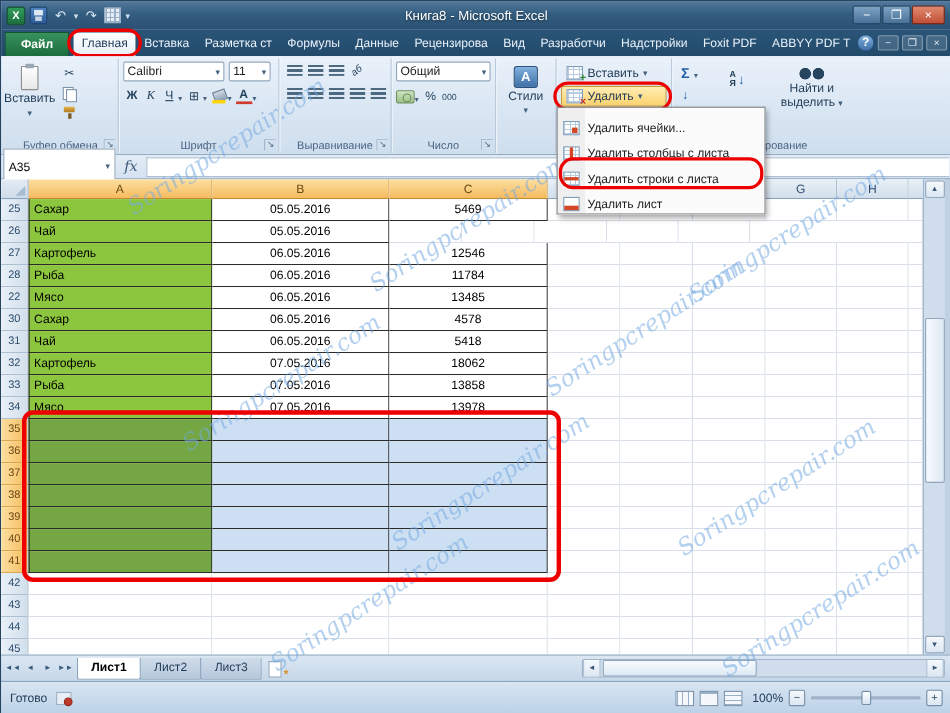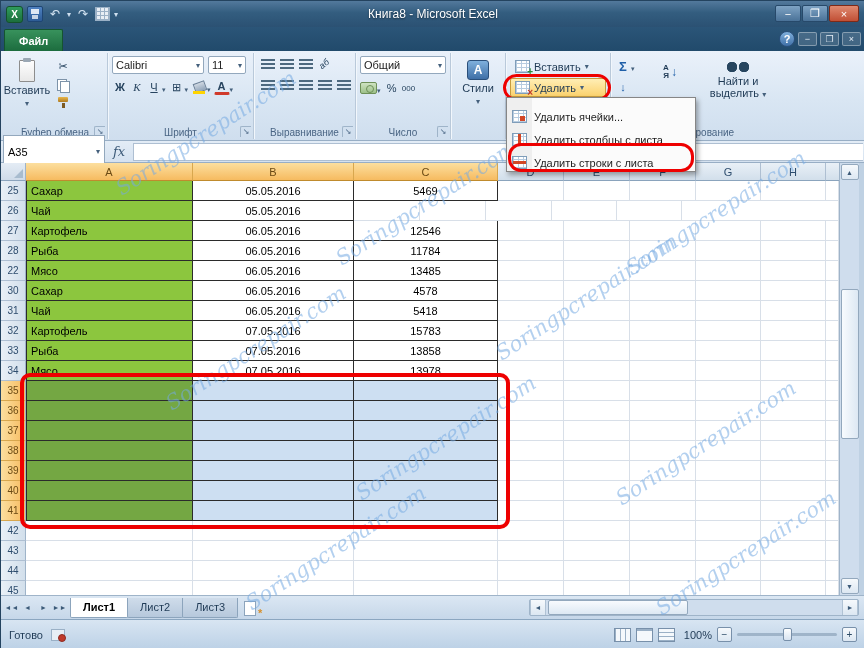--- a/index.html
+++ b/index.html
@@ -227,20 +227,33 @@
     <div class="title">Книга8 - Microsoft Excel</div>
     <div class="winbtns">
       <span class="wbtn">−</span>
       <span class="wbtn">❐</span>
       <span class="wbtn close">×</span>
     </div>
   </div>
 
   <div class="tabrow">
     <span class="ftab">Файл</span>
+    <div class="rtabs">
+        <span class="rtab selected">Главная</span>
+        <span class="rtab">Вставка</span>
+        <span class="rtab">Разметка ст</span>
+        <span class="rtab">Формулы</span>
+        <span class="rtab">Данные</span>
+        <span class="rtab">Рецензирова</span>
+        <span class="rtab">Вид</span>
+        <span class="rtab">Разработчи</span>
+        <span class="rtab">Надстройки</span>
+        <span class="rtab">Foxit PDF</span>
+        <span class="rtab">ABBYY PDF T</span>
+      </div>
   </div>
   <div class="tr-right">
     <span class="help">?</span>
     <span class="wwbtn">−</span>
     <span class="wwbtn">❐</span>
     <span class="wwbtn">×</span>
   </div>
 
   <div class="ribbon">
 
@@ -480,21 +493,21 @@
           <div class="cell cd ac" style="width: 66px;"></div>
           <div class="cell cd ac" style="width: 66px;"></div>
           <div class="cell cd ac" style="width: 65px;"></div>
           <div class="cell cd ac" style="width: 65px;"></div>
           <div class="cell cd fillc"></div>
         </div>
         <div class="grow">
           <div class="rh">32</div>
           <div class="cell tb la green al" style="width: 167px;">Картофель</div>
           <div class="cell tb ac" style="width: 161px;">07.05.2016</div>
-          <div class="cell tb ac" style="width: 144px;">15783</div>
+          <div class="cell tb ac" style="width: 144px;">18062</div>
           <div class="cell cd ac" style="width: 66px;"></div>
           <div class="cell cd ac" style="width: 66px;"></div>
           <div class="cell cd ac" style="width: 66px;"></div>
           <div class="cell cd ac" style="width: 65px;"></div>
           <div class="cell cd ac" style="width: 65px;"></div>
           <div class="cell cd fillc"></div>
         </div>
         <div class="grow">
           <div class="rh">33</div>
           <div class="cell tb la green al" style="width: 167px;">Рыба</div>
@@ -667,20 +680,24 @@
         <span class="mi delete-cells-icon"></span>
         <span class="mi-label">Удалить ячейки...</span>
       </div>
       <div class="menu-item">
         <span class="mi delete-columns-icon"></span>
         <span class="mi-label">Удалить столбцы с листа</span>
       </div>
       <div class="menu-item annotated">
         <span class="mi delete-rows-icon"></span>
         <span class="mi-label">Удалить строки с листа</span>
+      </div>
+      <div class="menu-item">
+        <span class="mi delete-sheet-icon"></span>
+        <span class="mi-label">Удалить лист</span>
       </div>
     </div>
 
   <div class="sel-ring"></div>
 
   <div id="wms">
       <div class="wm" style="left: 100px; top: 120px;">Soringpcrepair.com</div>
       <div class="wm" style="left: 320px; top: 190px;">Soringpcrepair.com</div>
       <div class="wm" style="left: 610px; top: 200px;">Soringpcrepair.com</div>
       <div class="wm" style="left: 480px; top: 285px;">Soringpcrepair.com</div>

